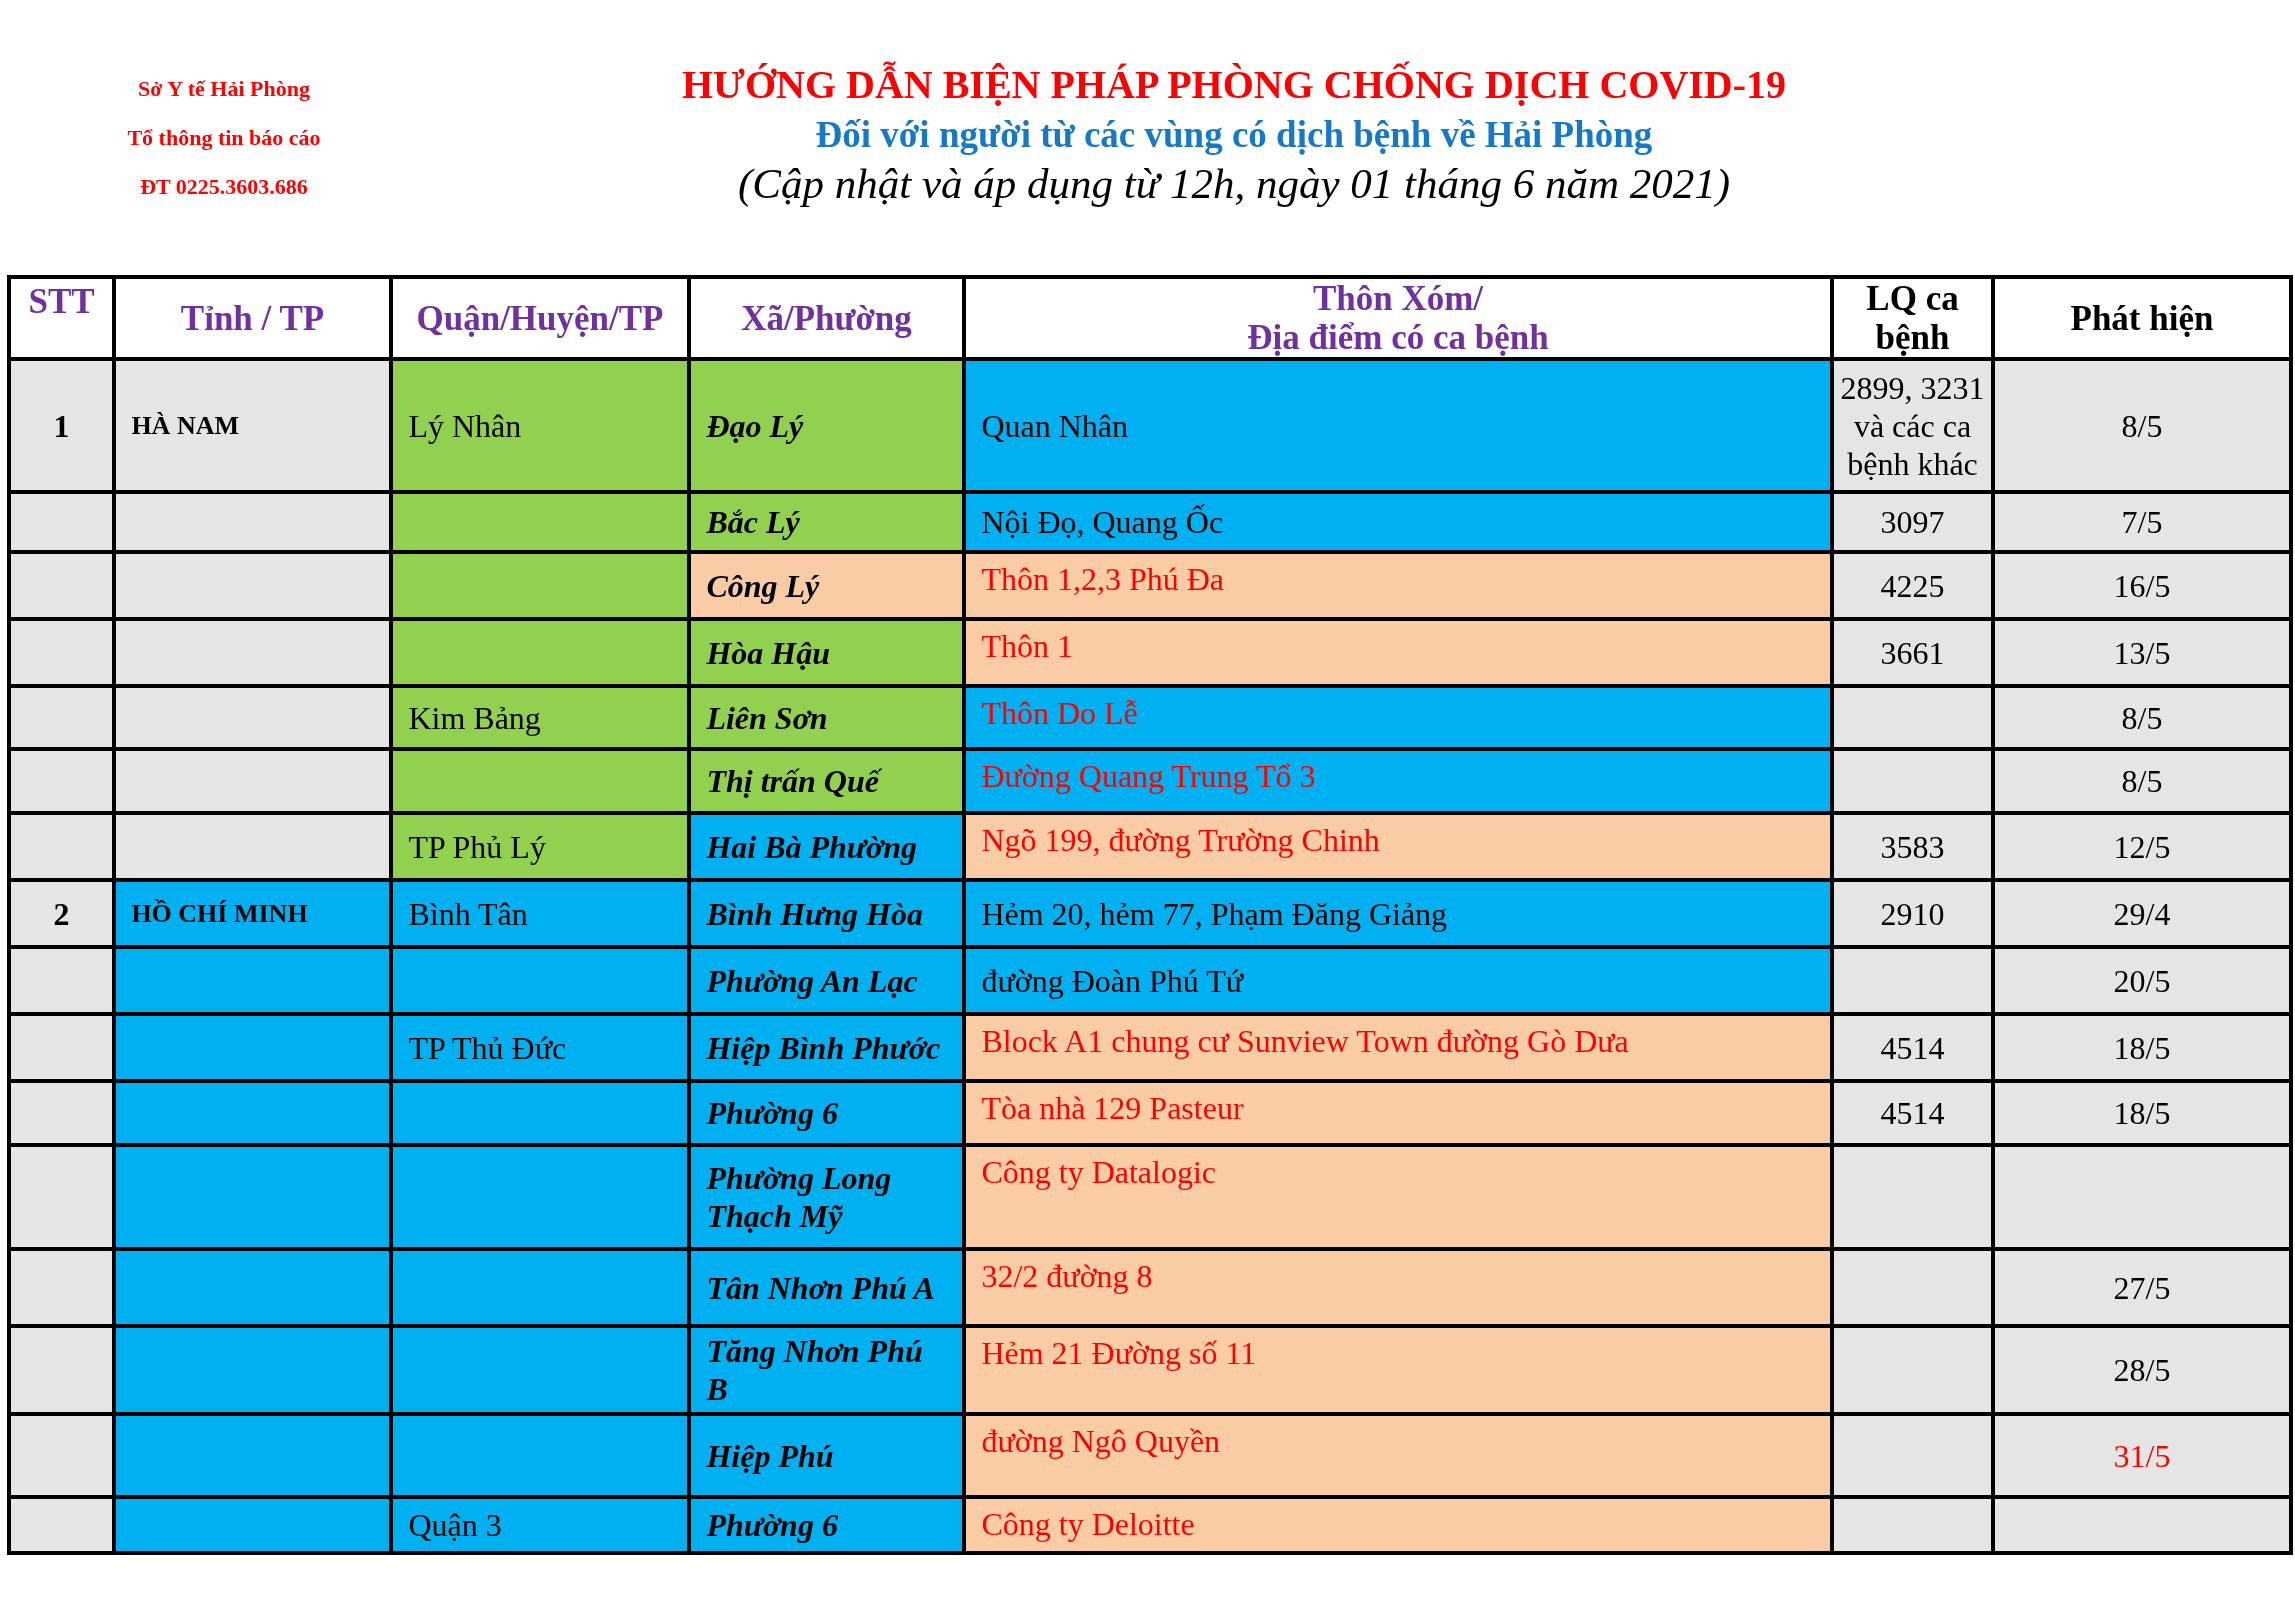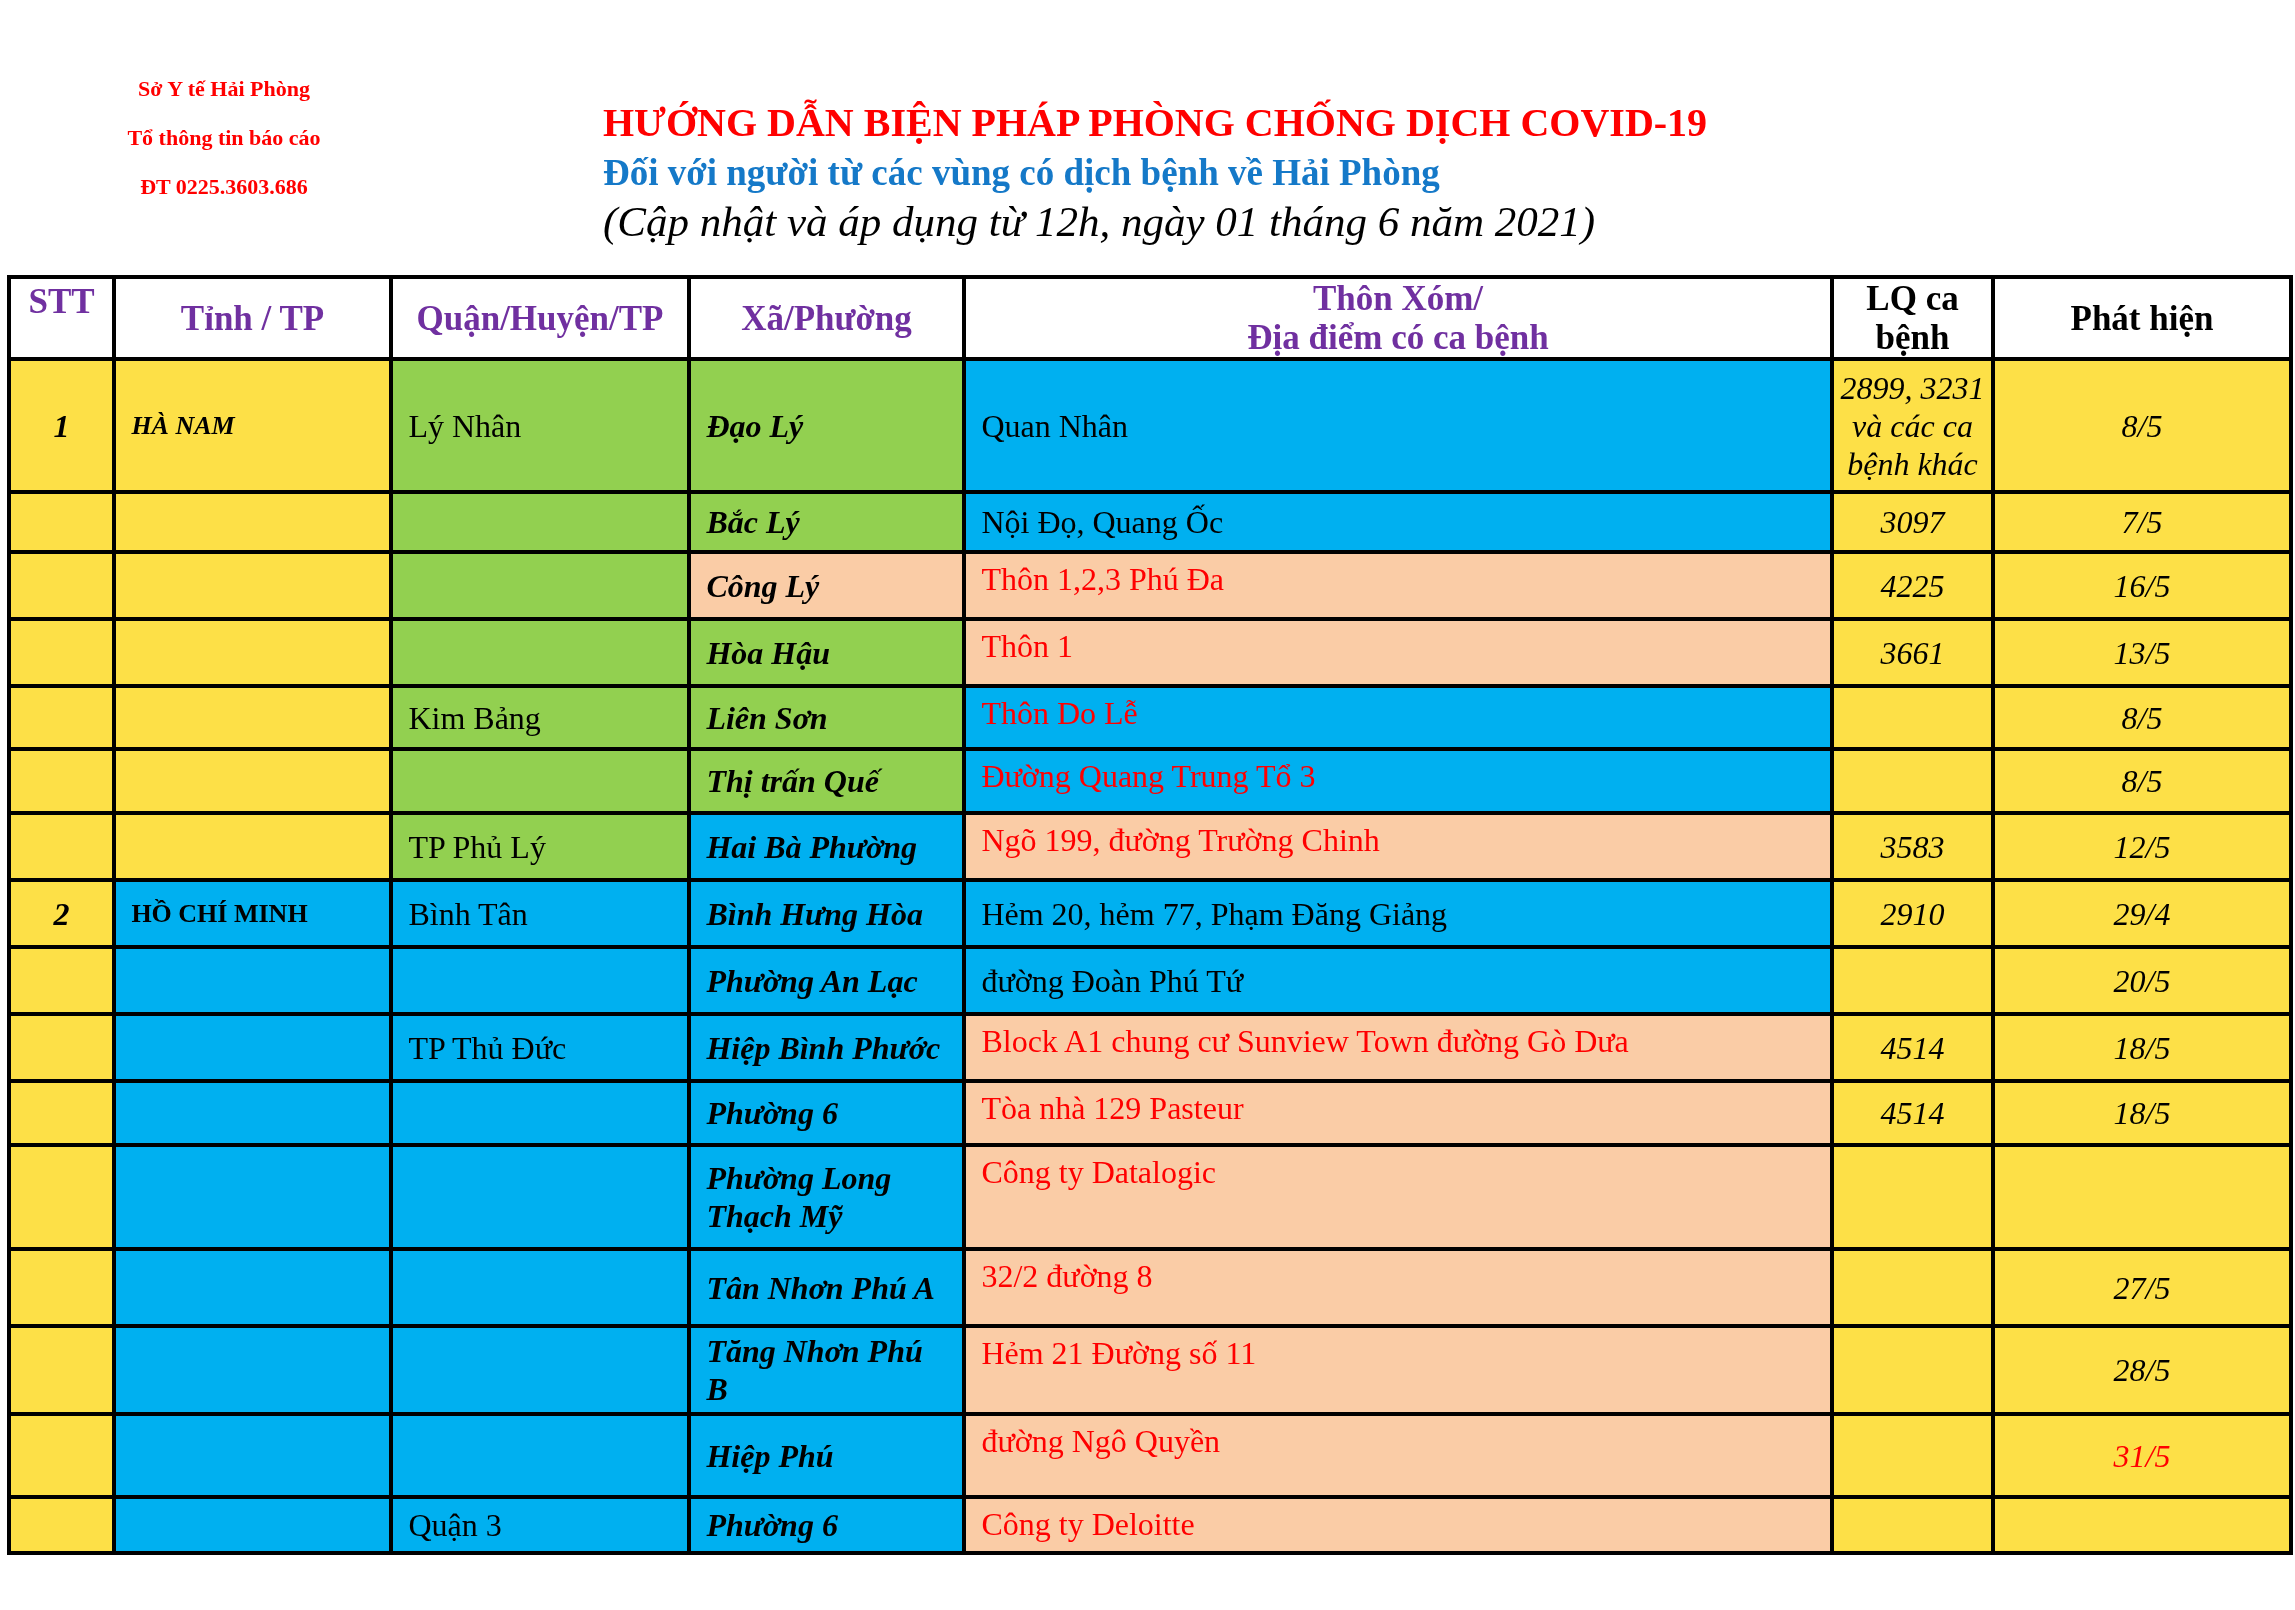--- a/index.html
+++ b/index.html
@@ -10,21 +10,21 @@
   html,body{margin:0;padding:0;}
   body{
     width:2295px;height:1610px;background:#ffffff;position:relative;
     font-family:"Liberation Serif","DejaVu Serif",serif;color:#000;
   }
   
   .org{
     position:absolute;left:56px;top:64px;width:336px;text-align:center;
     color:var(--red);font-weight:bold;font-size:22px;line-height:49px;
   }
-  .titles{position:absolute;left:603px;top:62px;width:1262px;margin-top:38px;}
+  .titles{position:absolute;left:603px;top:62px;width:1262px;text-align:center;}
   .t1{color:var(--red);font-weight:bold;font-size:40px;line-height:45px;}
   .t2{color:var(--title-blue);font-weight:bold;font-size:37px;line-height:43px;margin-top:5.6px;}
   .t3{color:#000;font-style:italic;font-size:43px;line-height:42px;margin-top:7px;}
   
   table{
     position:absolute;left:7px;top:275px;width:2281px;
     border-collapse:collapse;table-layout:fixed;
   }
   td,th{border:4.2px solid var(--line);overflow:hidden;vertical-align:middle;}
   thead tr{height:81px;}
@@ -35,21 +35,21 @@
   td.stt{text-align:center;font-weight:bold;padding:0 2.8px;}
   td.tinh{font-weight:bold;font-size:26px;}
   td.quan{font-weight:normal;}
   td.xa{font-weight:bold;font-style:italic;}
   td.lq,td.ph{text-align:center;padding:0 4.2px;}
   td.red{color:var(--red);}
   td.thon.red{vertical-align:top;padding-top:5.6px;}
   .bg-green{background:var(--green);}
   .bg-blue{background:var(--blue);}
   .bg-peach{background:var(--peach);}
-  .bg-white{background:#fde047;font-style:italic;}
+  .bg-white{background:#e5e5e5;}
 </style>
 </head>
 <body>
 
 <div class="org">
   <div>Sở Y tế Hải Phòng</div>
   <div>Tổ thông tin báo cáo</div>
   <div>ĐT 0225.3603.686</div>
 </div>
 

